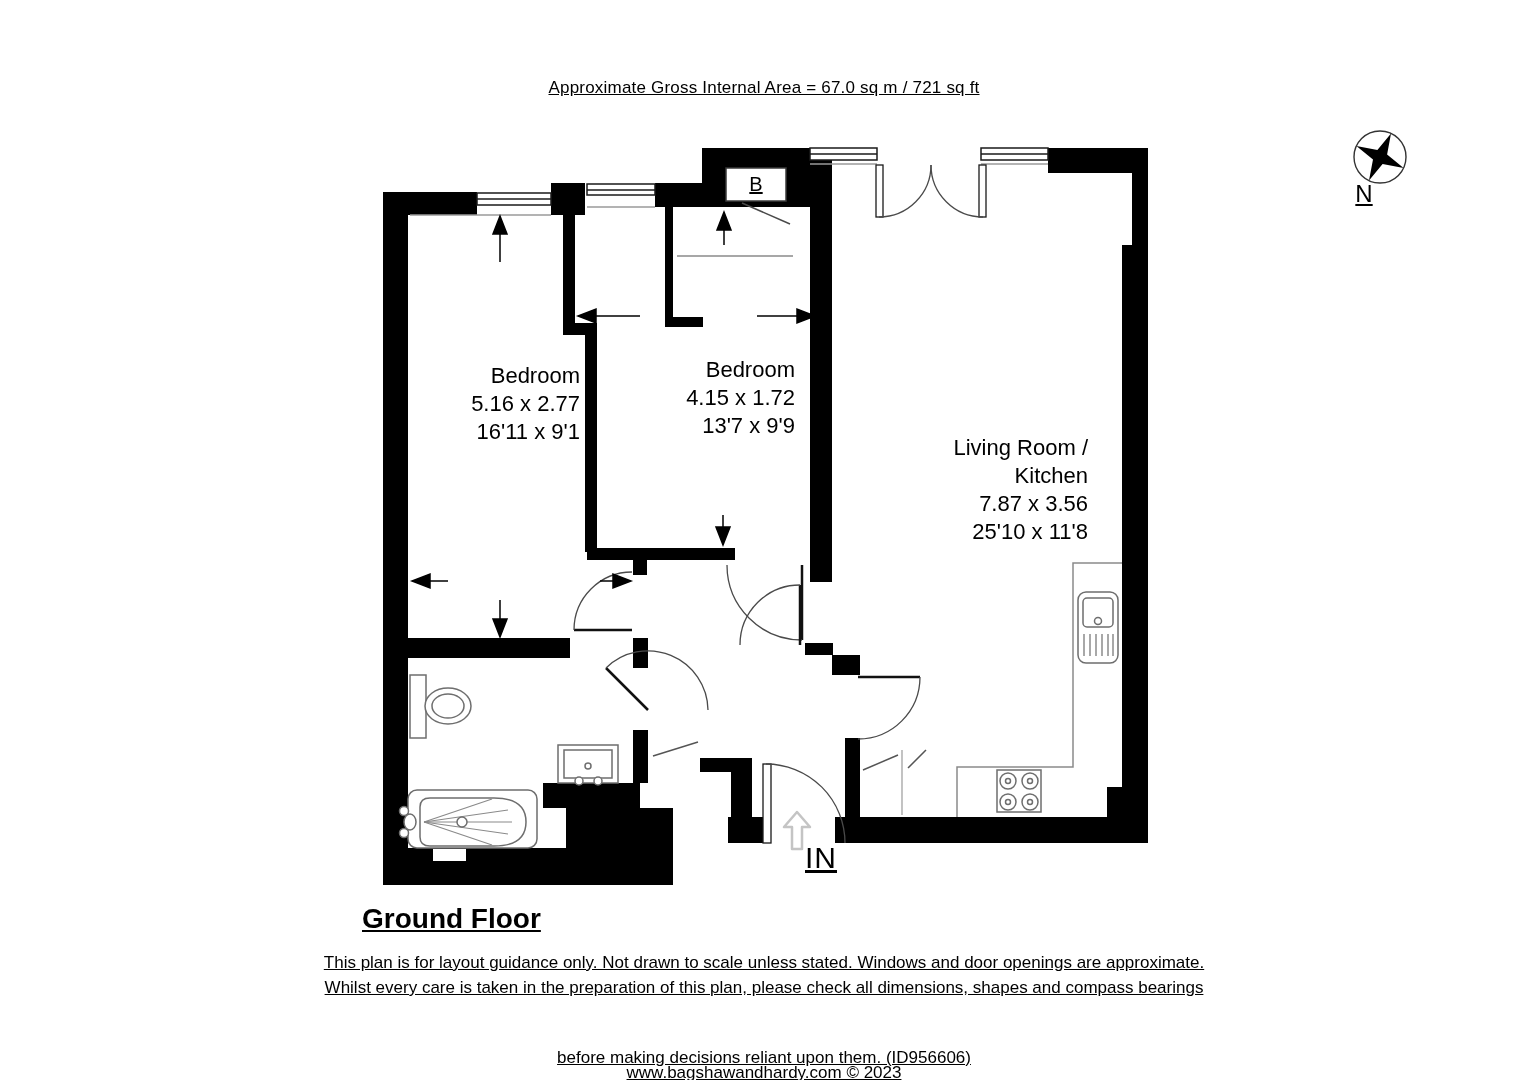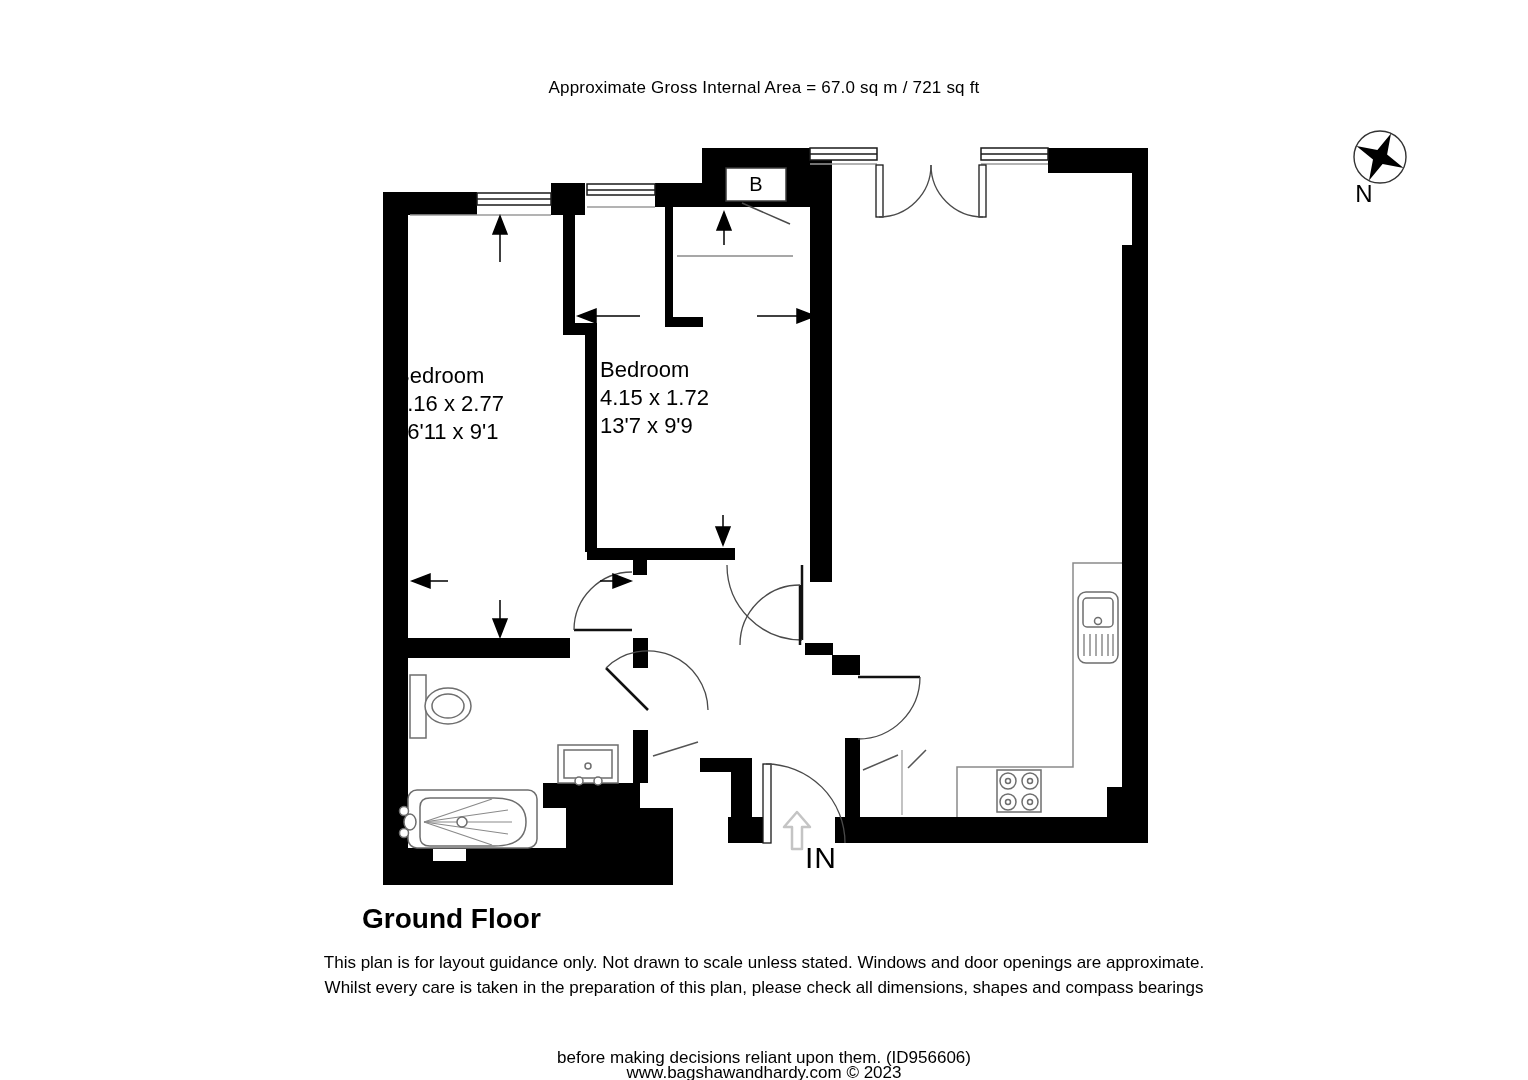--- a/index.html
+++ b/index.html
@@ -1,23 +1,23 @@
 <!DOCTYPE html>
 <html><head>
 <meta charset="utf-8">
 <style>
   html,body{margin:0;padding:0;background:#fff;}
   .canvas{
     position:relative;width:1528px;height:1080px;background:#ffffff;
     font-family:"Liberation Sans", sans-serif;color:#000;overflow:hidden;
   }
-  .abs{position:absolute;}
+  .abs{position:absolute;text-decoration:underline;}
   svg.plan{position:absolute;left:0;top:0;}
   .hdr{left:0;top:78px;width:1528px;text-align:center;font-size:17px;letter-spacing:.2px;}
-  .room-label{position:absolute;text-align:left;font-size:22px;line-height:28px;}
+  .room-label{position:absolute;text-align:right;font-size:22px;line-height:28px;}
   .room-b1{left:395px;top:362px;width:185px;}
   .room-b2{left:600px;top:356px;width:195px;}
   .room-lr{left:868px;top:434px;width:220px;}
   .b-label{left:726px;top:168px;width:60px;height:33px;line-height:33px;text-align:center;font-size:20px;}
   .in-label{left:757px;top:841px;width:80px;text-align:right;font-size:30px;letter-spacing:1px;}
   .n-label{left:1344px;top:180px;width:40px;text-align:center;font-size:24px;}
   .floor-title{left:362px;top:903px;font-size:28px;font-weight:bold;white-space:nowrap;}
   .disc{left:0;width:1528px;text-align:center;font-size:17px;}
   .d1{top:953px;} .d2{top:978px;} .d3{top:1003px;margin-top:45px;}
   .credit{left:0;top:1027px;width:1528px;text-align:center;font-size:17px;margin-top:36px;}
@@ -211,20 +211,26 @@
     <div>5.16 x 2.77</div>
     <div>16'11 x 9'1</div>
   </div>
 
   <div class="room-label room-b2">
     <div>Bedroom</div>
     <div>4.15 x 1.72</div>
     <div>13'7 x 9'9</div>
   </div>
 
+  <div class="room-label room-lr">
+    <div>Living Room /</div>
+    <div>Kitchen</div>
+    <div>7.87 x 3.56</div>
+    <div>25'10 x 11'8</div>
+  </div>
 
   <div class="abs b-label">B</div>
   <div class="abs in-label">IN</div>
   <div class="abs n-label">N</div>
 
   <div class="abs floor-title">Ground Floor</div>
 
   <div class="abs disc d1">This plan is for layout guidance only. Not drawn to scale unless stated. Windows and door openings are approximate.</div>
   <div class="abs disc d2">Whilst every care is taken in the preparation of this plan, please check all dimensions, shapes and compass bearings</div>
   <div class="abs disc d3">before making decisions reliant upon them. (ID956606)</div>

